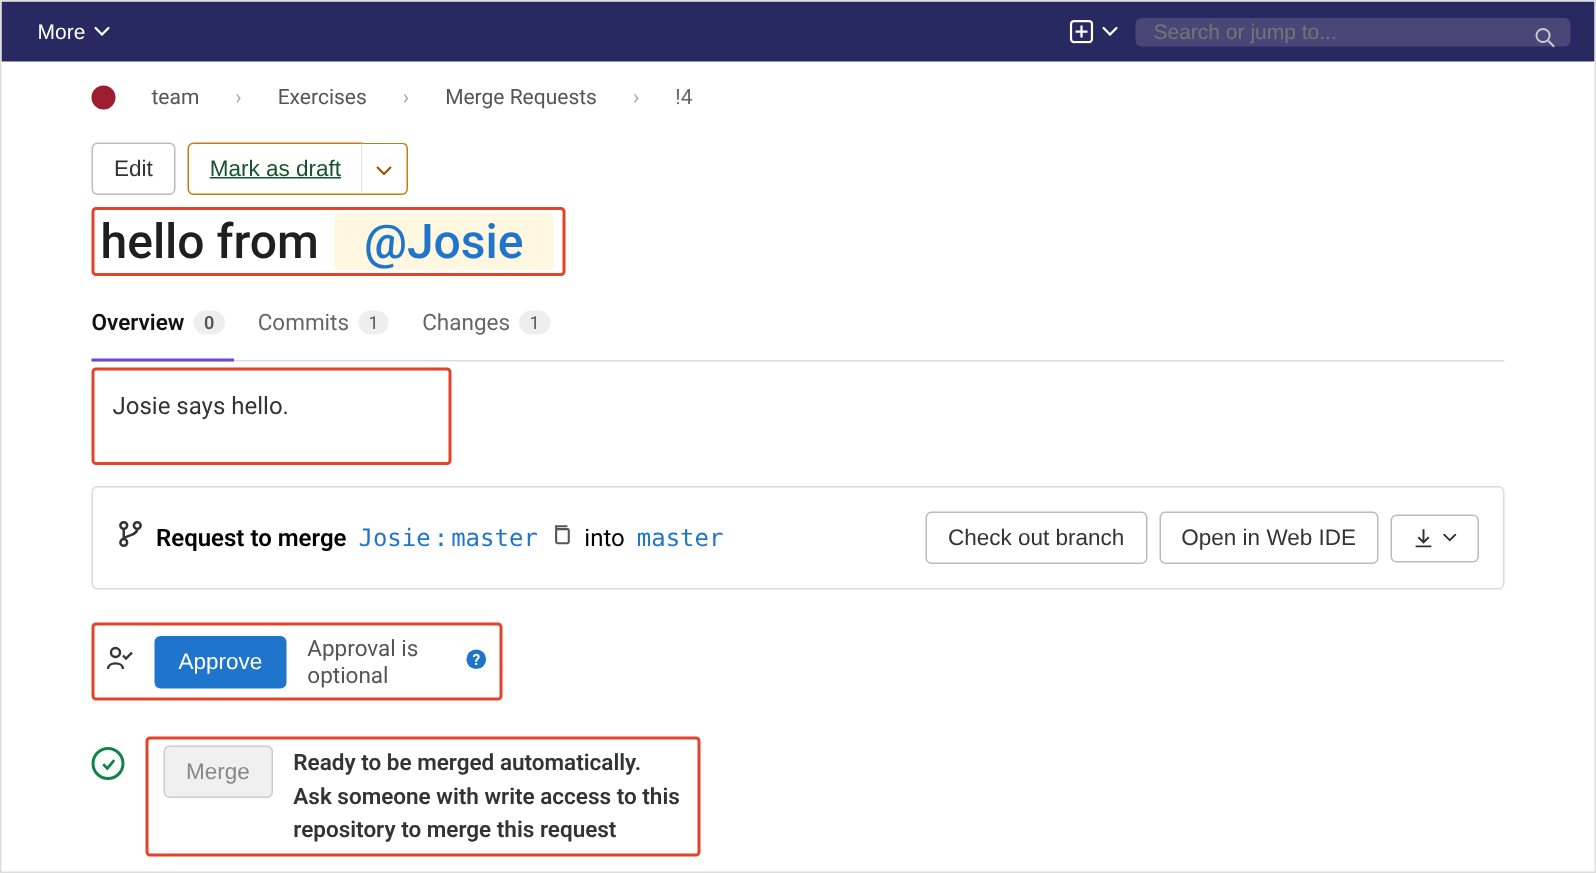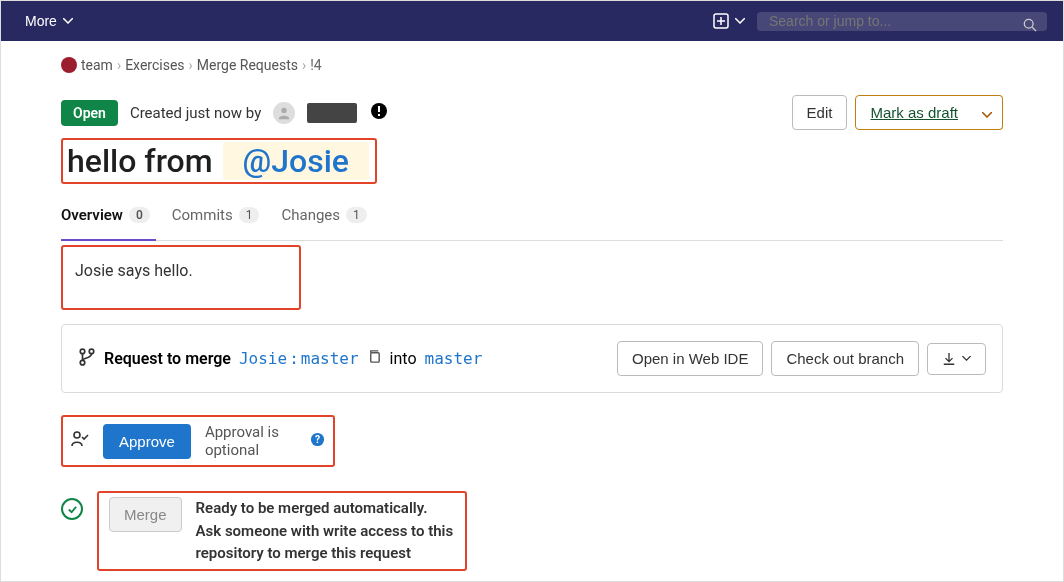--- a/index.html
+++ b/index.html
@@ -75,21 +75,21 @@
       top: 7px;
       color: #ccc;
       font-size: 14px;
     }
     .content {
       padding: 16px 60px 24px 60px;
     }
     .breadcrumb {
       display: flex;
       align-items: center;
-      gap: 4px;
+      gap: 24px;
       color: #666;
       font-size: 14px;
       margin-bottom: 22px;
     }
     .breadcrumb-sep {
       color: #aaa;
     }
     .breadcrumb a {
       color: #555;
       text-decoration: none;
@@ -414,38 +414,20 @@
     <span class="breadcrumb-sep">›</span>
     <a href="#">Exercises</a>
     <span class="breadcrumb-sep">›</span>
     <a href="#">Merge Requests</a>
     <span class="breadcrumb-sep">›</span>
     <span>!4</span>
   </div>
 
   
   <div class="header-row">
-    <div class="header-left">
-      <span class="badge-open">Open</span>
-      <span class="created-text">Created just now by</span>
-      <span class="avatar">
-        <svg width="14" height="14" viewBox="0 0 16 16">
-            <circle cx="8" cy="5" r="3"></circle>
-            <path d="M2 15 C2 10 14 10 14 15 Z"></path>
-          </svg>
-      </span>
-      <span class="username-block"></span>
-      <span class="warn-icon">
-        <svg width="16" height="16" viewBox="0 0 16 16">
-            <circle cx="8" cy="8" r="8" fill="#000"></circle>
-            <rect x="7" y="3" width="2" height="6" fill="#fff"></rect>
-            <rect x="7" y="11" width="2" height="2" fill="#fff"></rect>
-          </svg>
-      </span>
-    </div>
     <div class="header-right">
       <button class="btn">Edit</button>
       <button class="btn btn-draft">Mark as draft</button>
       <button class="btn btn-dropdown">
         <svg width="10" height="6" viewBox="0 0 10 6">
             <path d="M0 0 L5 5 L10 0" stroke="#9e5400" stroke-width="1.5" fill="none"></path>
           </svg>
       </button>
     </div>
   </div>
@@ -498,22 +480,22 @@
       <span class="copy-icon">
         <svg width="15" height="15" viewBox="0 0 16 16" stroke="#555" stroke-width="1.5" fill="none">
             <rect x="4" y="4" width="9" height="10" rx="1"></rect>
             <path d="M4 4 V2 H12"></path>
           </svg>
       </span>
       <span>into</span>
       <span class="code-plain">master</span>
     </div>
     <div class="widget-right">
+      <button class="btn">Check out branch</button>
       <button class="btn">Open in Web IDE</button>
-      <button class="btn">Check out branch</button>
       <button class="btn" style="display:flex;align-items:center;gap:6px;">
         <svg width="14" height="14" viewBox="0 0 16 16" stroke="#333" stroke-width="1.5" fill="none">
             <path d="M8 1 V10 M4 7 L8 11 L12 7 M2 14 H14"></path>
           </svg>
         <svg width="9" height="5" viewBox="0 0 10 6">
             <path d="M0 0 L5 5 L10 0" stroke="#333" stroke-width="1.5" fill="none"></path>
           </svg>
       </button>
     </div>
   </div>

